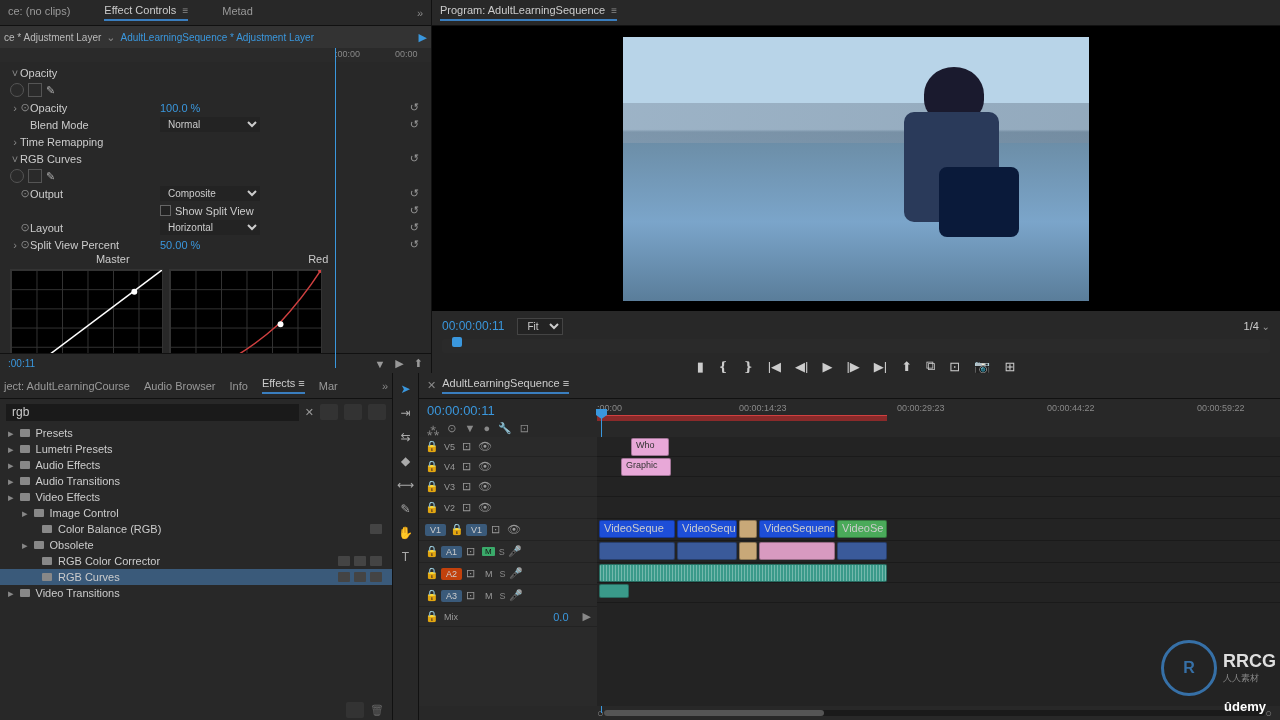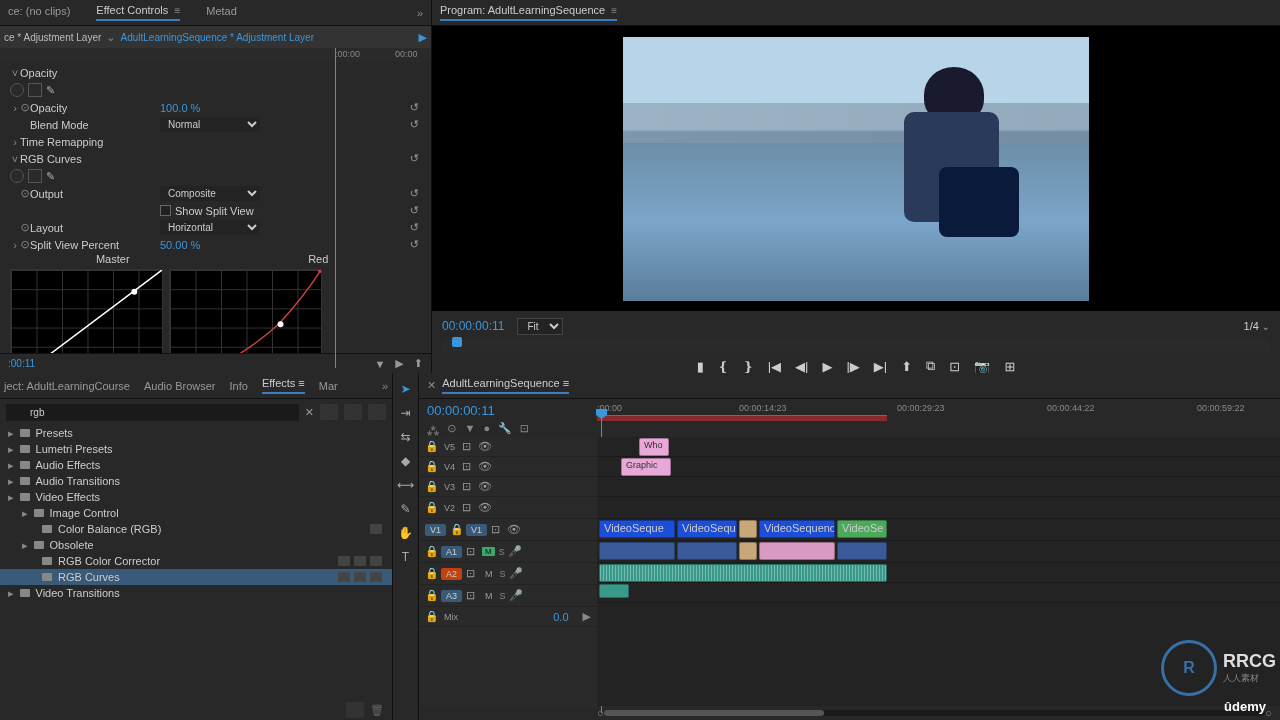--- a/index.html
+++ b/index.html
@@ -1,19 +1,19 @@
 <!DOCTYPE html>
 <html><head>
 <meta charset="utf-8">
 <style>
 *{margin:0;padding:0;box-sizing:border-box;font-family:'Segoe UI',Arial,sans-serif;font-size:11px;color:#ccc;user-select:none}
 body{background:#232323;width:1280px;height:720px;overflow:hidden;position:relative}
 .top-row{display:flex;height:373px}
 .effect-controls-panel{width:432px;background:#282828;border-right:1px solid #111;display:flex;flex-direction:column}
-.panel-tabs{display:flex;height:26px;align-items:center;border-bottom:1px solid #111;padding:0 8px;gap:26px}
+.panel-tabs{display:flex;height:26px;align-items:center;border-bottom:1px solid #111;padding:0 8px;gap:34px}
 .tab{font-size:11px;color:#999;padding-bottom:3px}
 .tab.active{color:#ddd;border-bottom:2px solid #3a7ebf}
 .tab-close{font-size:10px;color:#888;margin-left:3px}
 .ec-header{display:flex;align-items:center;height:22px;padding:0 4px;gap:5px;background:#333}
 .ec-header-text{font-size:10px;color:#bbb}
 .ec-link{color:#3a97dd}
 .ec-timeline{position:relative;height:14px;background:#2a2a2a}
 .ec-time-lbl{position:absolute;font-size:9px;color:#888;top:1px}
 .ec-body{flex:1;overflow:hidden;position:relative;padding:2px 0}
 .ec-row{display:flex;align-items:center;height:17px;padding-left:10px;font-size:10px}
@@ -52,21 +52,21 @@
 .prog-scrubber{height:14px;position:relative;background:#2a2a2a;border-radius:2px;margin:2px 0}
 .prog-playhead{position:absolute;left:10px;top:-2px;width:10px;height:10px;background:#3a97dd;border-radius:2px}
 .prog-buttons{display:flex;justify-content:center;gap:14px;height:22px;align-items:center}
 .pbtn{color:#ccc;font-size:13px;cursor:pointer}
 .bottom-row{display:flex;height:347px}
 .project-panel{width:393px;background:#282828;border-right:1px solid #111;display:flex;flex-direction:column}
 .proj-tabs{display:flex;height:26px;align-items:center;padding:0 4px;gap:14px;border-bottom:1px solid #111}
 .proj-tab{font-size:11px;color:#999}
 .proj-tab.active{color:#ddd;border-bottom:2px solid #3a7ebf;padding-bottom:3px}
 .search-row{display:flex;align-items:center;height:26px;padding:0 6px;gap:6px}
-.search-input{flex:1;background:#1a1a1a;border:none;color:#ccc;font-size:10px;padding:3px 24px;height:17px}
+.search-input{flex:1;background:#1a1a1a;border:none;color:#ccc;font-size:12px;padding:3px 6px;height:17px}
 .search-x{color:#999;cursor:pointer}
 .icon-btn{width:18px;height:16px;background:#333;border-radius:2px}
 .proj-list{flex:1;overflow:auto}
 .proj-item{display:flex;align-items:center;height:16px;padding-left:8px;font-size:10px;gap:6px}
 .proj-item.selected{background:#3a5a7a}
 .folder-ic{width:10px;height:8px;background:#888;border-radius:1px}
 .proj-badges{margin-left:auto;display:flex;gap:4px;padding-right:10px}
 .badge{width:12px;height:10px;background:#444;border-radius:1px}
 .tools-col{width:26px;background:#282828;border-right:1px solid #111;display:flex;flex-direction:column;align-items:center;padding-top:8px;gap:8px}
 .tool-ic{width:16px;height:16px;display:flex;align-items:center;justify-content:center;color:#aaa;font-size:12px}
@@ -480,21 +480,21 @@
       <div class="tl-tracks-right">
         <div class="track-lane" style="top:0"></div>
         <div class="track-lane" style="top:20px"></div>
         <div class="track-lane" style="top:40px"></div>
         <div class="track-lane" style="top:60px;height:22px"></div>
         <div class="track-lane" style="top:82px;height:22px"></div>
         <div class="track-lane" style="top:104px;height:22px"></div>
         <div class="track-lane" style="top:126px"></div>
         <div class="track-lane" style="top:146px"></div>
 
-        <div class="clip pink" style="left:42px;top:1px;width:30px">Who</div>
+        <div class="clip pink" style="left:34px;top:1px;width:38px">Who</div>
         <div class="clip pink" style="left:24px;top:21px;width:50px">Graphic</div>
         <div class="clip blue" style="left:2px;top:83px;width:76px"><span>VideoSeque</span></div>
         <div class="clip blue" style="left:80px;top:83px;width:60px"><span>VideoSeque</span></div>
         <div class="clip tan" style="left:142px;top:83px;width:18px"></div>
         <div class="clip blue" style="left:162px;top:83px;width:76px"><span>VideoSequence</span></div>
         <div class="clip green" style="left:240px;top:83px;width:50px"><span>VideoSe</span></div>
         <div class="clip blue-dk" style="left:2px;top:105px;width:76px"></div>
         <div class="clip blue-dk" style="left:80px;top:105px;width:60px"></div>
         <div class="clip tan" style="left:142px;top:105px;width:18px"></div>
         <div class="clip pink" style="left:162px;top:105px;width:76px;background:#d89ac0"></div>

